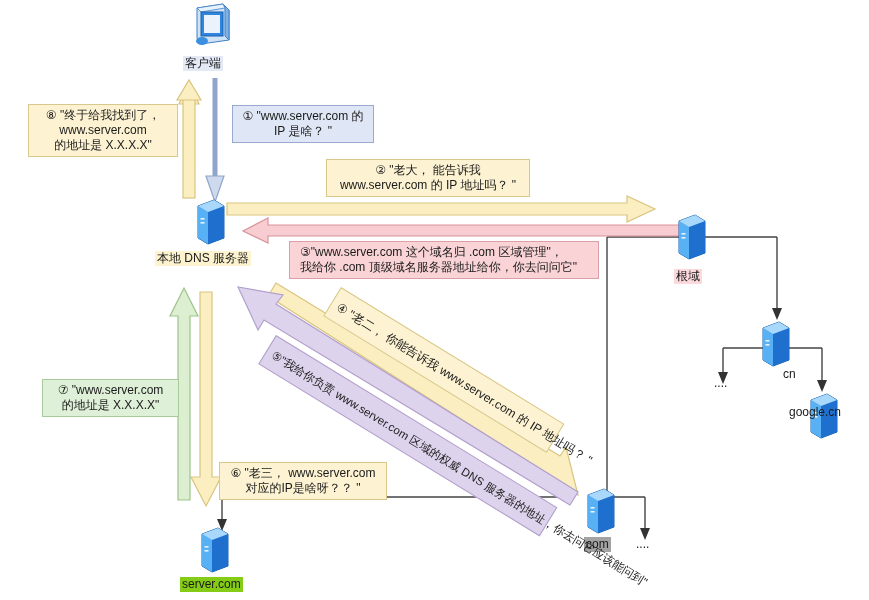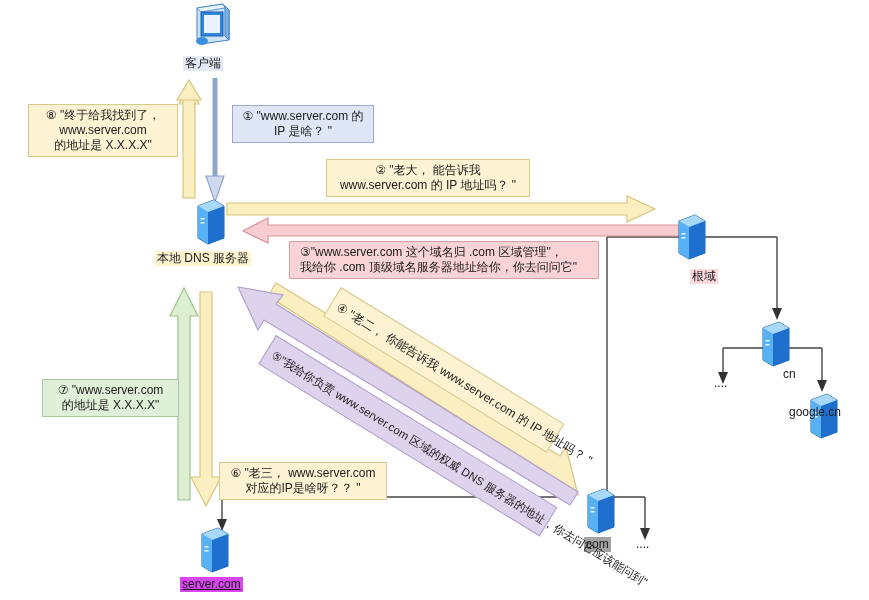--- a/index.html
+++ b/index.html
@@ -17,21 +17,21 @@
   .c-green {background:#dff0d8;border:1px solid #a8c99a;}
   .c-purple{background:#ded3ec;border:1px solid #b2a0cc;}
 
   
   .rot{transform-origin:0 0;}
 
   
   .nodelabel{position:absolute;font-size:12px;line-height:15px;white-space:nowrap;padding:0 2px;}
   .hl-yellow{background:#fdf3cf;text-align:right;}
   .hl-pink{background:#fbd9dc;}
-  .hl-green{background:#d946ef;text-decoration:underline;}
+  .hl-green{background:#84cc16;}
   .hl-purple{background:#a3a3a3;}
   .hl-blue{background:#e3eaf6;}
   .hl-none{background:transparent;}
 
   
   .icon{position:absolute;}
 </style>
 </head>
 <body>
 
@@ -179,21 +179,21 @@
       <polygon points="6,10 22,4 32,10 16,16" fill="#a8d8fb"></polygon>
       <rect x="8.5" y="22" width="4" height="1.6" fill="#ffffff" opacity="0.85"></rect>
       <rect x="8.5" y="26" width="4" height="1.6" fill="#ffffff" opacity="0.85"></rect>
     </svg>
   </div>
 
   <div class="nodelabel hl-blue" style="left:183px;top:56px;">客户端</div>
 
   <div class="nodelabel hl-yellow" style="left:155px;top:251px;">本地 DNS 服务器</div>
 
-  <div class="nodelabel hl-pink" style="left:674px;top:269px;margin-left:16px;">根域</div>
+  <div class="nodelabel hl-pink" style="left:674px;top:269px;">根域</div>
 
   <div class="nodelabel hl-none" style="left:764px;top:367px;margin-left:17px;">cn</div>
 
   <div class="nodelabel hl-none" style="left:787px;top:405px;">google.cn</div>
 
   <div class="nodelabel hl-purple" style="left:584px;top:537px;">com</div>
 
   <div class="nodelabel hl-green" style="left:180px;top:577px;">server.com</div>
 
   <div class="nodelabel hl-none" style="left:712px;top:376px;">....</div>

